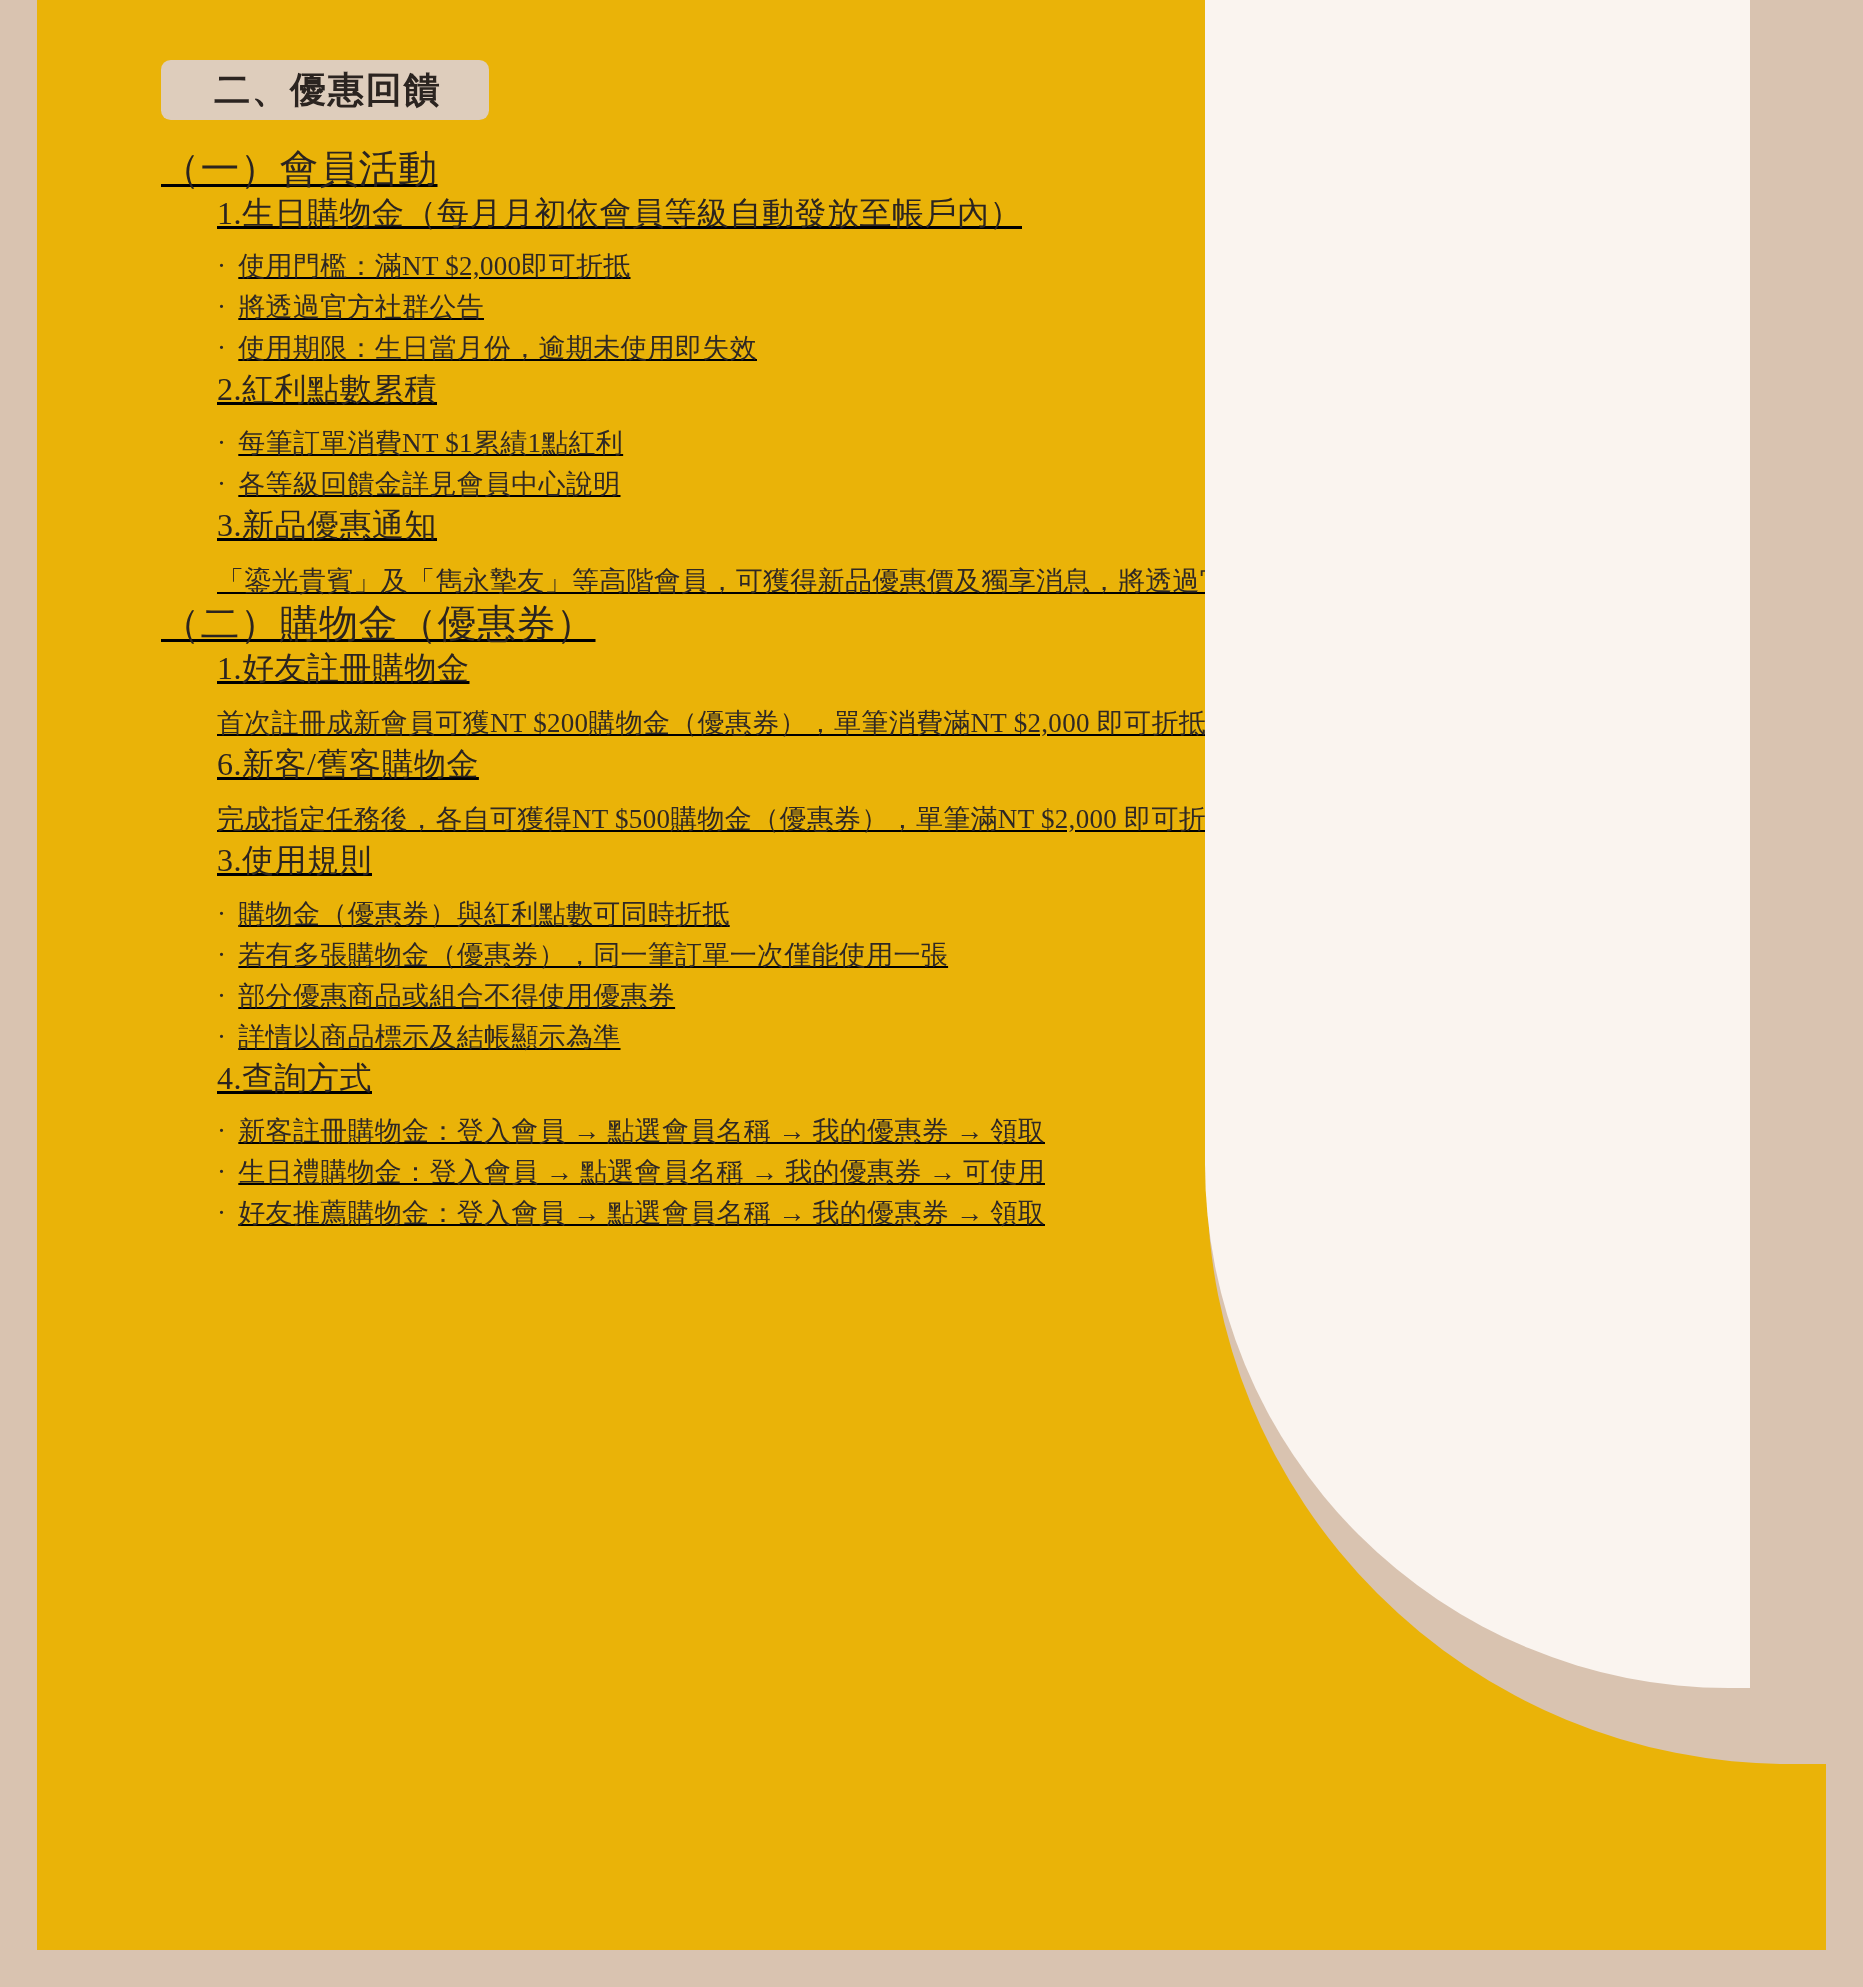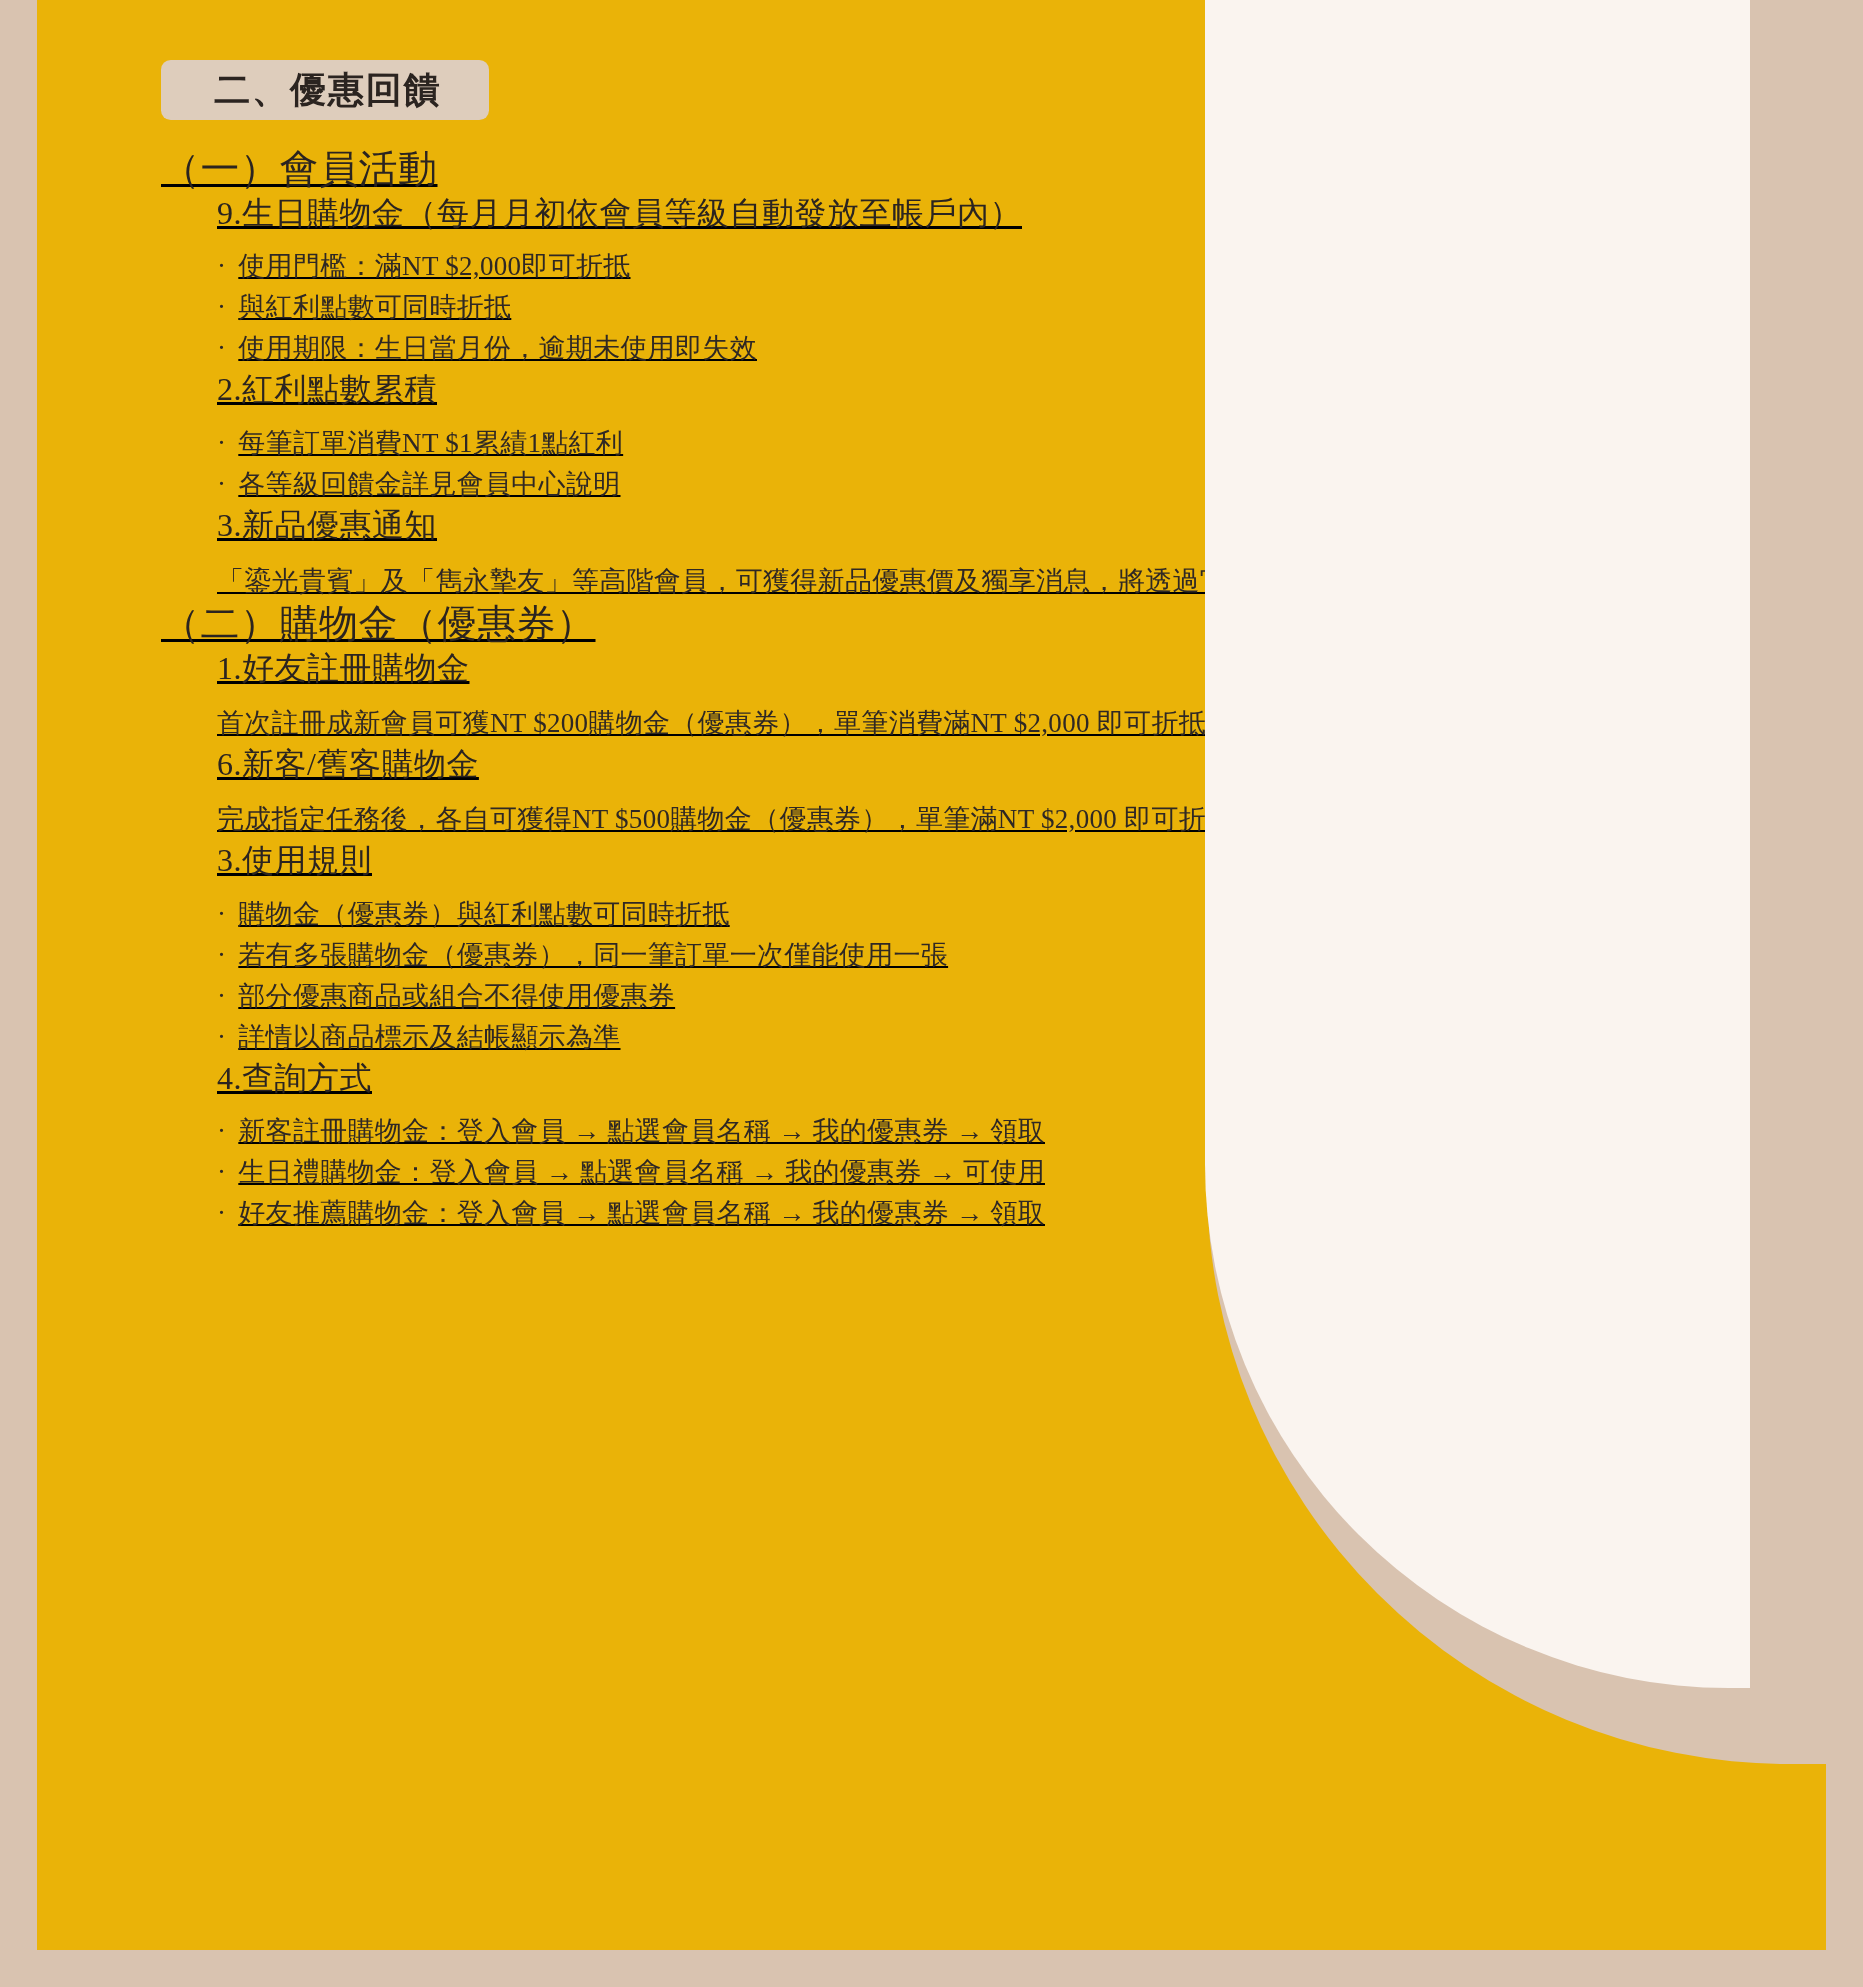--- a/index.html
+++ b/index.html
@@ -139,24 +139,24 @@
   <div class="content">
 
     <div class="section-tag">
       <span>二、優惠回饋</span>
     </div>
 
     <div class="body-col">
 
       <h2 class="group g1">（一）會員活動</h2>
 
-      <h3 class="item item-gap-lg">9.生日購物金（每月月初依會員等級自動發放至帳戶內）</h3>
+      <h3 class="item item-gap-lg">1.生日購物金（每月月初依會員等級自動發放至帳戶內）</h3>
       <ul class="bullets">
         <li><span class="dot">·</span><span>使用門檻：滿NT $2,000即可折抵</span></li>
-        <li><span class="dot">·</span><span>與紅利點數可同時折抵</span></li>
+        <li><span class="dot">·</span><span>將透過官方社群公告</span></li>
         <li><span class="dot">·</span><span>使用期限：生日當月份，逾期未使用即失效</span></li>
       </ul>
 
       <h3 class="item item-gap-lg">2.紅利點數累積</h3>
       <ul class="bullets">
         <li><span class="dot">·</span><span>每筆訂單消費NT $1累績1點紅利</span></li>
         <li><span class="dot">·</span><span>各等級回饋金詳見會員中心說明</span></li>
       </ul>
 
       <h3 class="item item-gap-md">3.新品優惠通知</h3>

